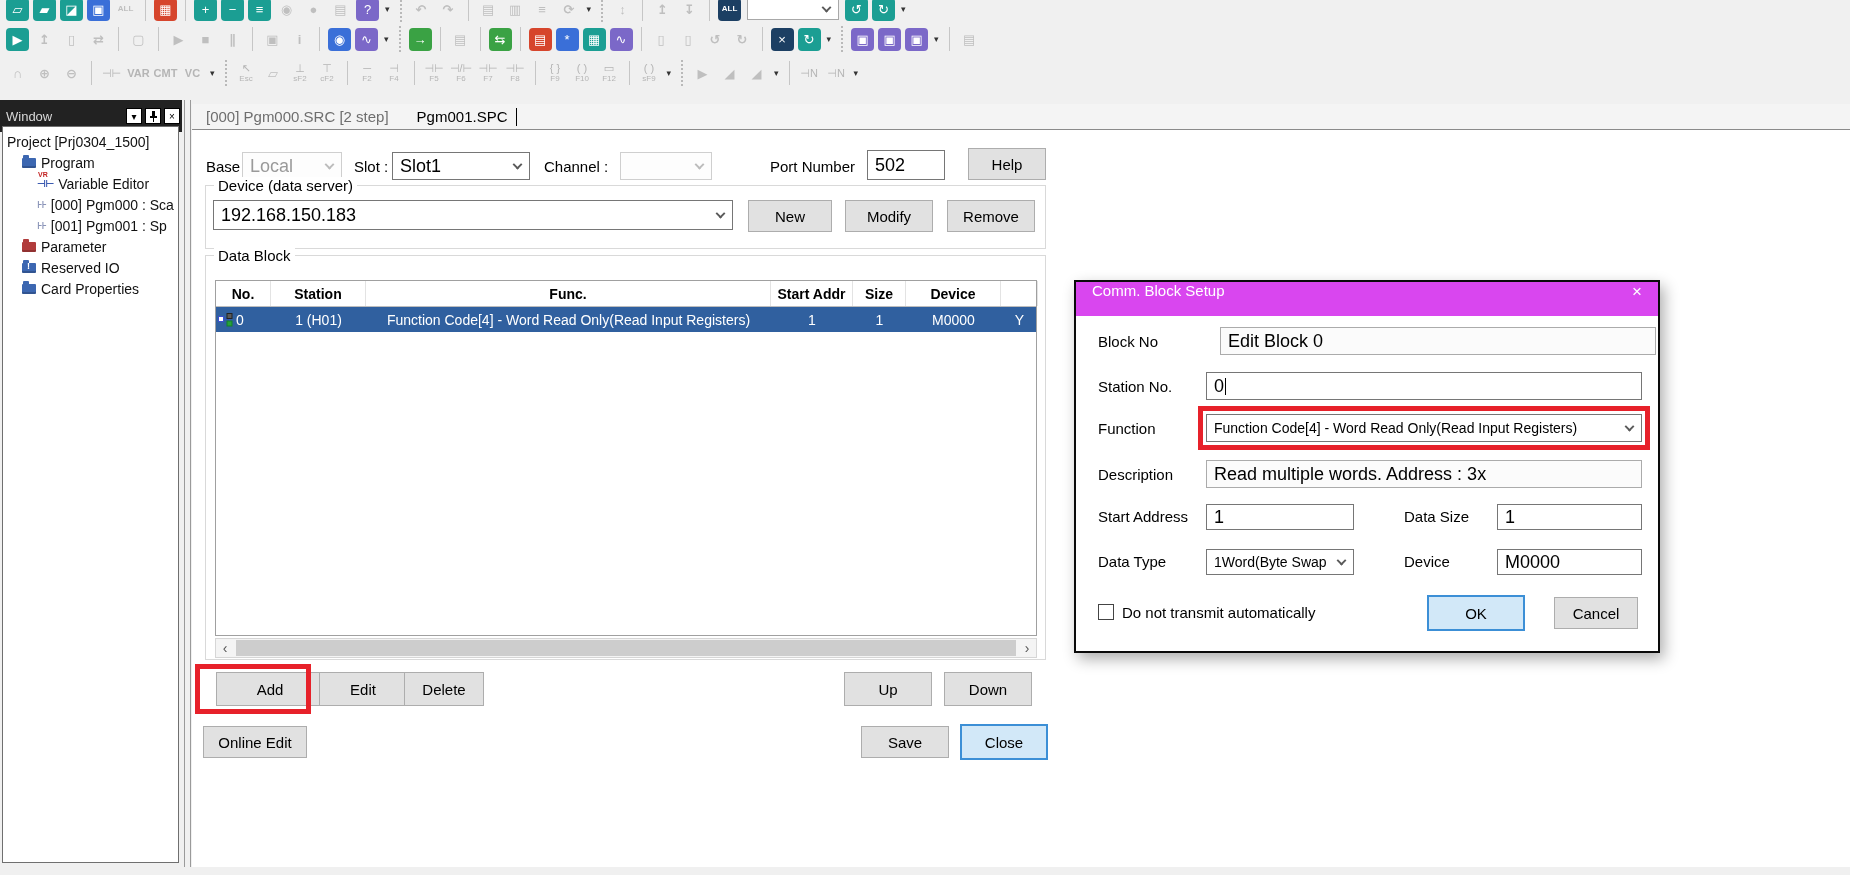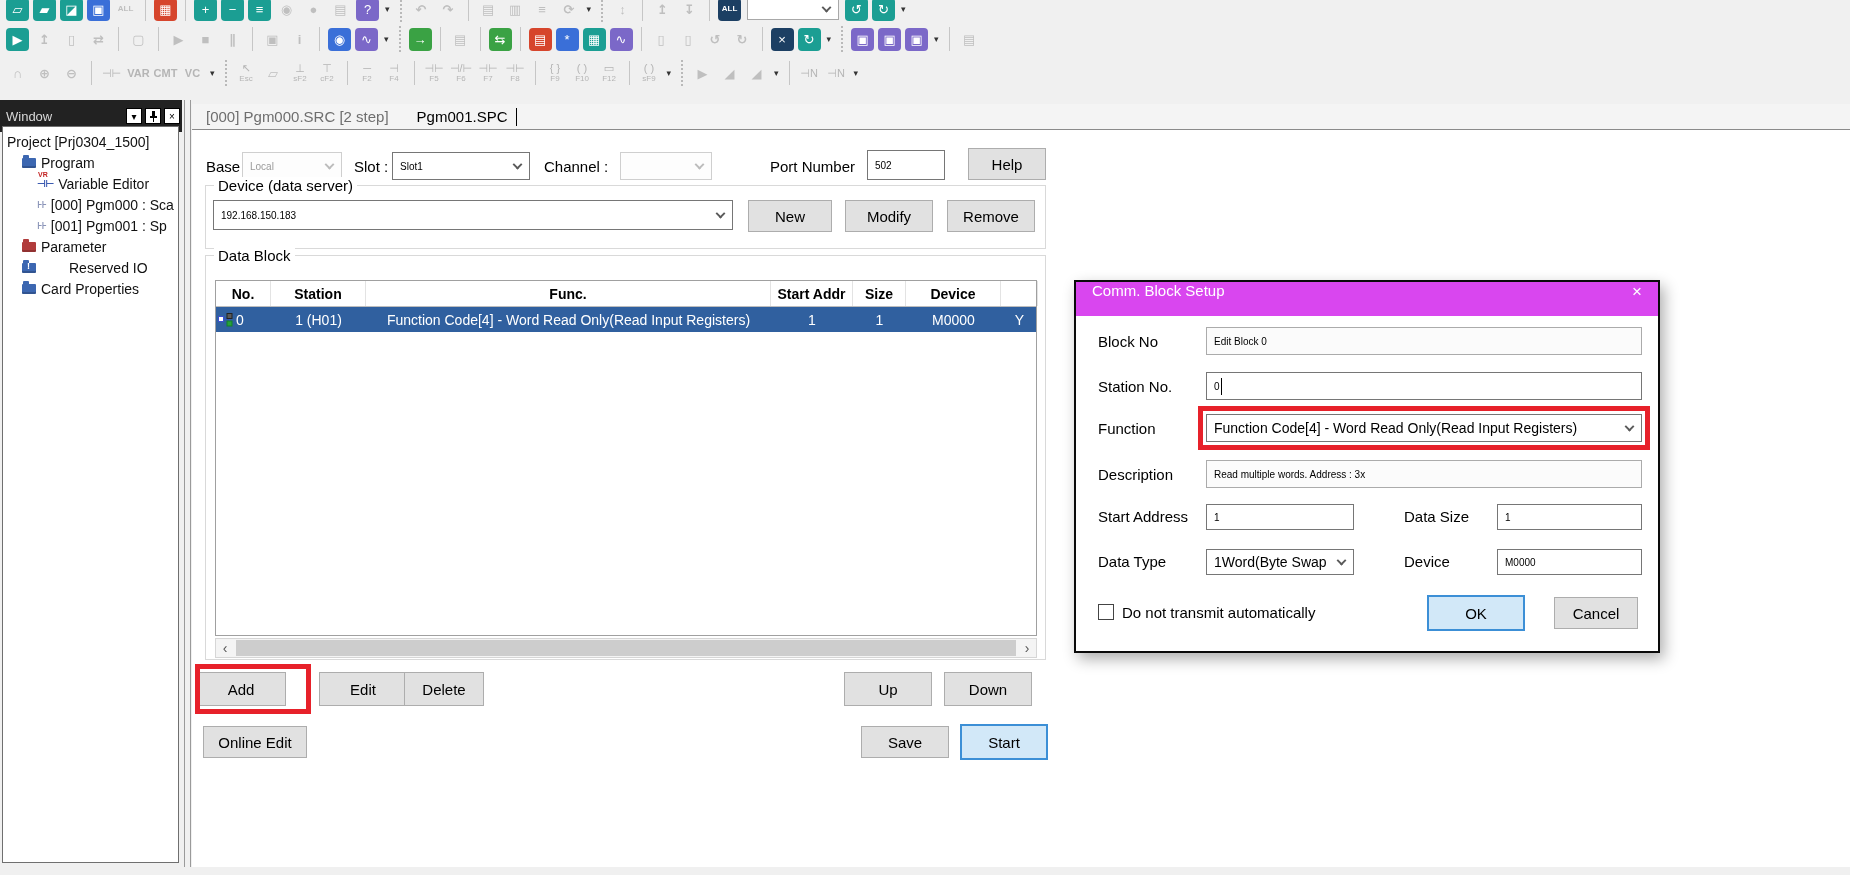--- a/index.html
+++ b/index.html
@@ -56,21 +56,21 @@
   
   #tabbar { position:absolute; left:192px; top:104px; right:0; height:26px; background:#f4f4f4;
             border-bottom:1px solid #8a8a8a; display:flex; align-items:center; padding-left:14px; font-size:15px; }
   .tab.inactive { color:#6e6e6e; margin-right:28px; }
   .tab.active   { color:#000; }
   .caret { width:1px; height:18px; background:#000; display:inline-block; margin-left:8px; }
 
   #main { position:absolute; left:192px; top:130px; right:0; bottom:8px; background:#fff; }
 
   .lbl { position:absolute; font-size:15px; color:#000; white-space:nowrap; }
-  .input, .combo, .readonly { position:absolute; background:#fff; border:1px solid #767676; font-size:10px;
+  .input, .combo, .readonly { position:absolute; background:#fff; border:1px solid #767676; font-size:18px;
             display:flex; align-items:center; padding:0 7px; white-space:nowrap; overflow:hidden; }
   .combo { padding-right:22px; }
   .combo.dis { border-color:#cfcfcf; color:#9a9a9a; background:#fdfdfd; }
   .readonly { border-color:#ababab; background:#fbfbfb; }
   .btn { position:absolute; background:#e1e1e1; border:1px solid #adadad; font-size:15px; color:#000;
          display:flex; align-items:center; justify-content:center; cursor:default; }
   .btn.focused { background:#d2e8f8; border:2px solid #3c8fd6; }
 
   .group { position:absolute; border:1px solid #d9d9d9; }
   .group-label { position:absolute; top:-9px; left:8px; background:#fff; padding:0 4px; font-size:15px; color:#000; white-space:nowrap; }
@@ -263,21 +263,21 @@
         <span>[000] Pgm000 : Sca</span>
       </div>
       <div class="tree-item" style="padding-left: 34px;">
         <span class="tic ladder-program-icon">⊦⊦</span>
         <span>[001] Pgm001 : Sp</span>
       </div>
       <div class="tree-item" style="padding-left: 19px;">
         <span class="tic folder-red-icon"></span>
         <span>Parameter</span>
       </div>
-      <div class="tree-item" style="padding-left: 19px; gap: 28px;">
+      <div class="tree-item" style="padding-left: 19px;">
         <span class="tic folder-alert-icon"></span>
         <span>Reserved IO</span>
       </div>
       <div class="tree-item" style="padding-left: 19px;">
         <span class="tic folder-blue-icon"></span>
         <span>Card Properties</span>
       </div>
     </div>
 </div>
 
@@ -359,40 +359,40 @@
         <span class="td" style="width: 37px;">Y</span>
       </div>
   </div>
 
   <div class="hscroll">
     <span class="sarrow">‹</span>
     <span class="sthumb"></span>
     <span class="sarrow">›</span>
   </div>
 
-  <div class="btn" style="left:4px; top:542px; width:90px; height:34px">Add</div>
+  <div class="btn" style="left:24px; top:542px; width:108px; height:34px">Add</div>
   <div class="red-frame" style="left:3px; top:534px; width:116px; height:50px"></div>
   <div class="btn" style="left:127px; top:542px; width:88px; height:34px">Edit</div>
   <div class="btn" style="left:212px; top:542px; width:80px; height:34px">Delete</div>
   <div class="btn" style="left:652px; top:542px; width:88px; height:34px">Up</div>
   <div class="btn" style="left:752px; top:542px; width:88px; height:34px">Down</div>
 
   <div class="btn" style="left:11px; top:596px; width:104px; height:32px">Online Edit</div>
   <div class="btn" style="left:669px; top:596px; width:88px; height:32px">Save</div>
-  <div class="btn focused" style="left:768px; top:594px; width:88px; height:36px">Start</div>
+  <div class="btn focused" style="left:768px; top:594px; width:88px; height:36px">Close</div>
 </div>
 
 <div id="dialog">
   <div class="dlg-title">
     <span>Comm. Block Setup</span>
     <span class="dlg-close">×</span>
   </div>
 
   <span class="dlbl" style="left:22px; top:51px">Block No</span>
-  <div class="readonly" style="left:130px; top:45px; width:436px; height:28px">
+  <div class="readonly" style="left:144px; top:45px; width:436px; height:28px">
     <span>Edit Block 0</span>
   </div>
 
   <span class="dlbl" style="left:22px; top:96px">Station No.</span>
   <div class="input" style="left:130px; top:90px; width:436px; height:28px">
     <span>0</span>
     <span class="caret2"></span>
   </div>
 
   <span class="dlbl" style="left:22px; top:138px">Function</span>

